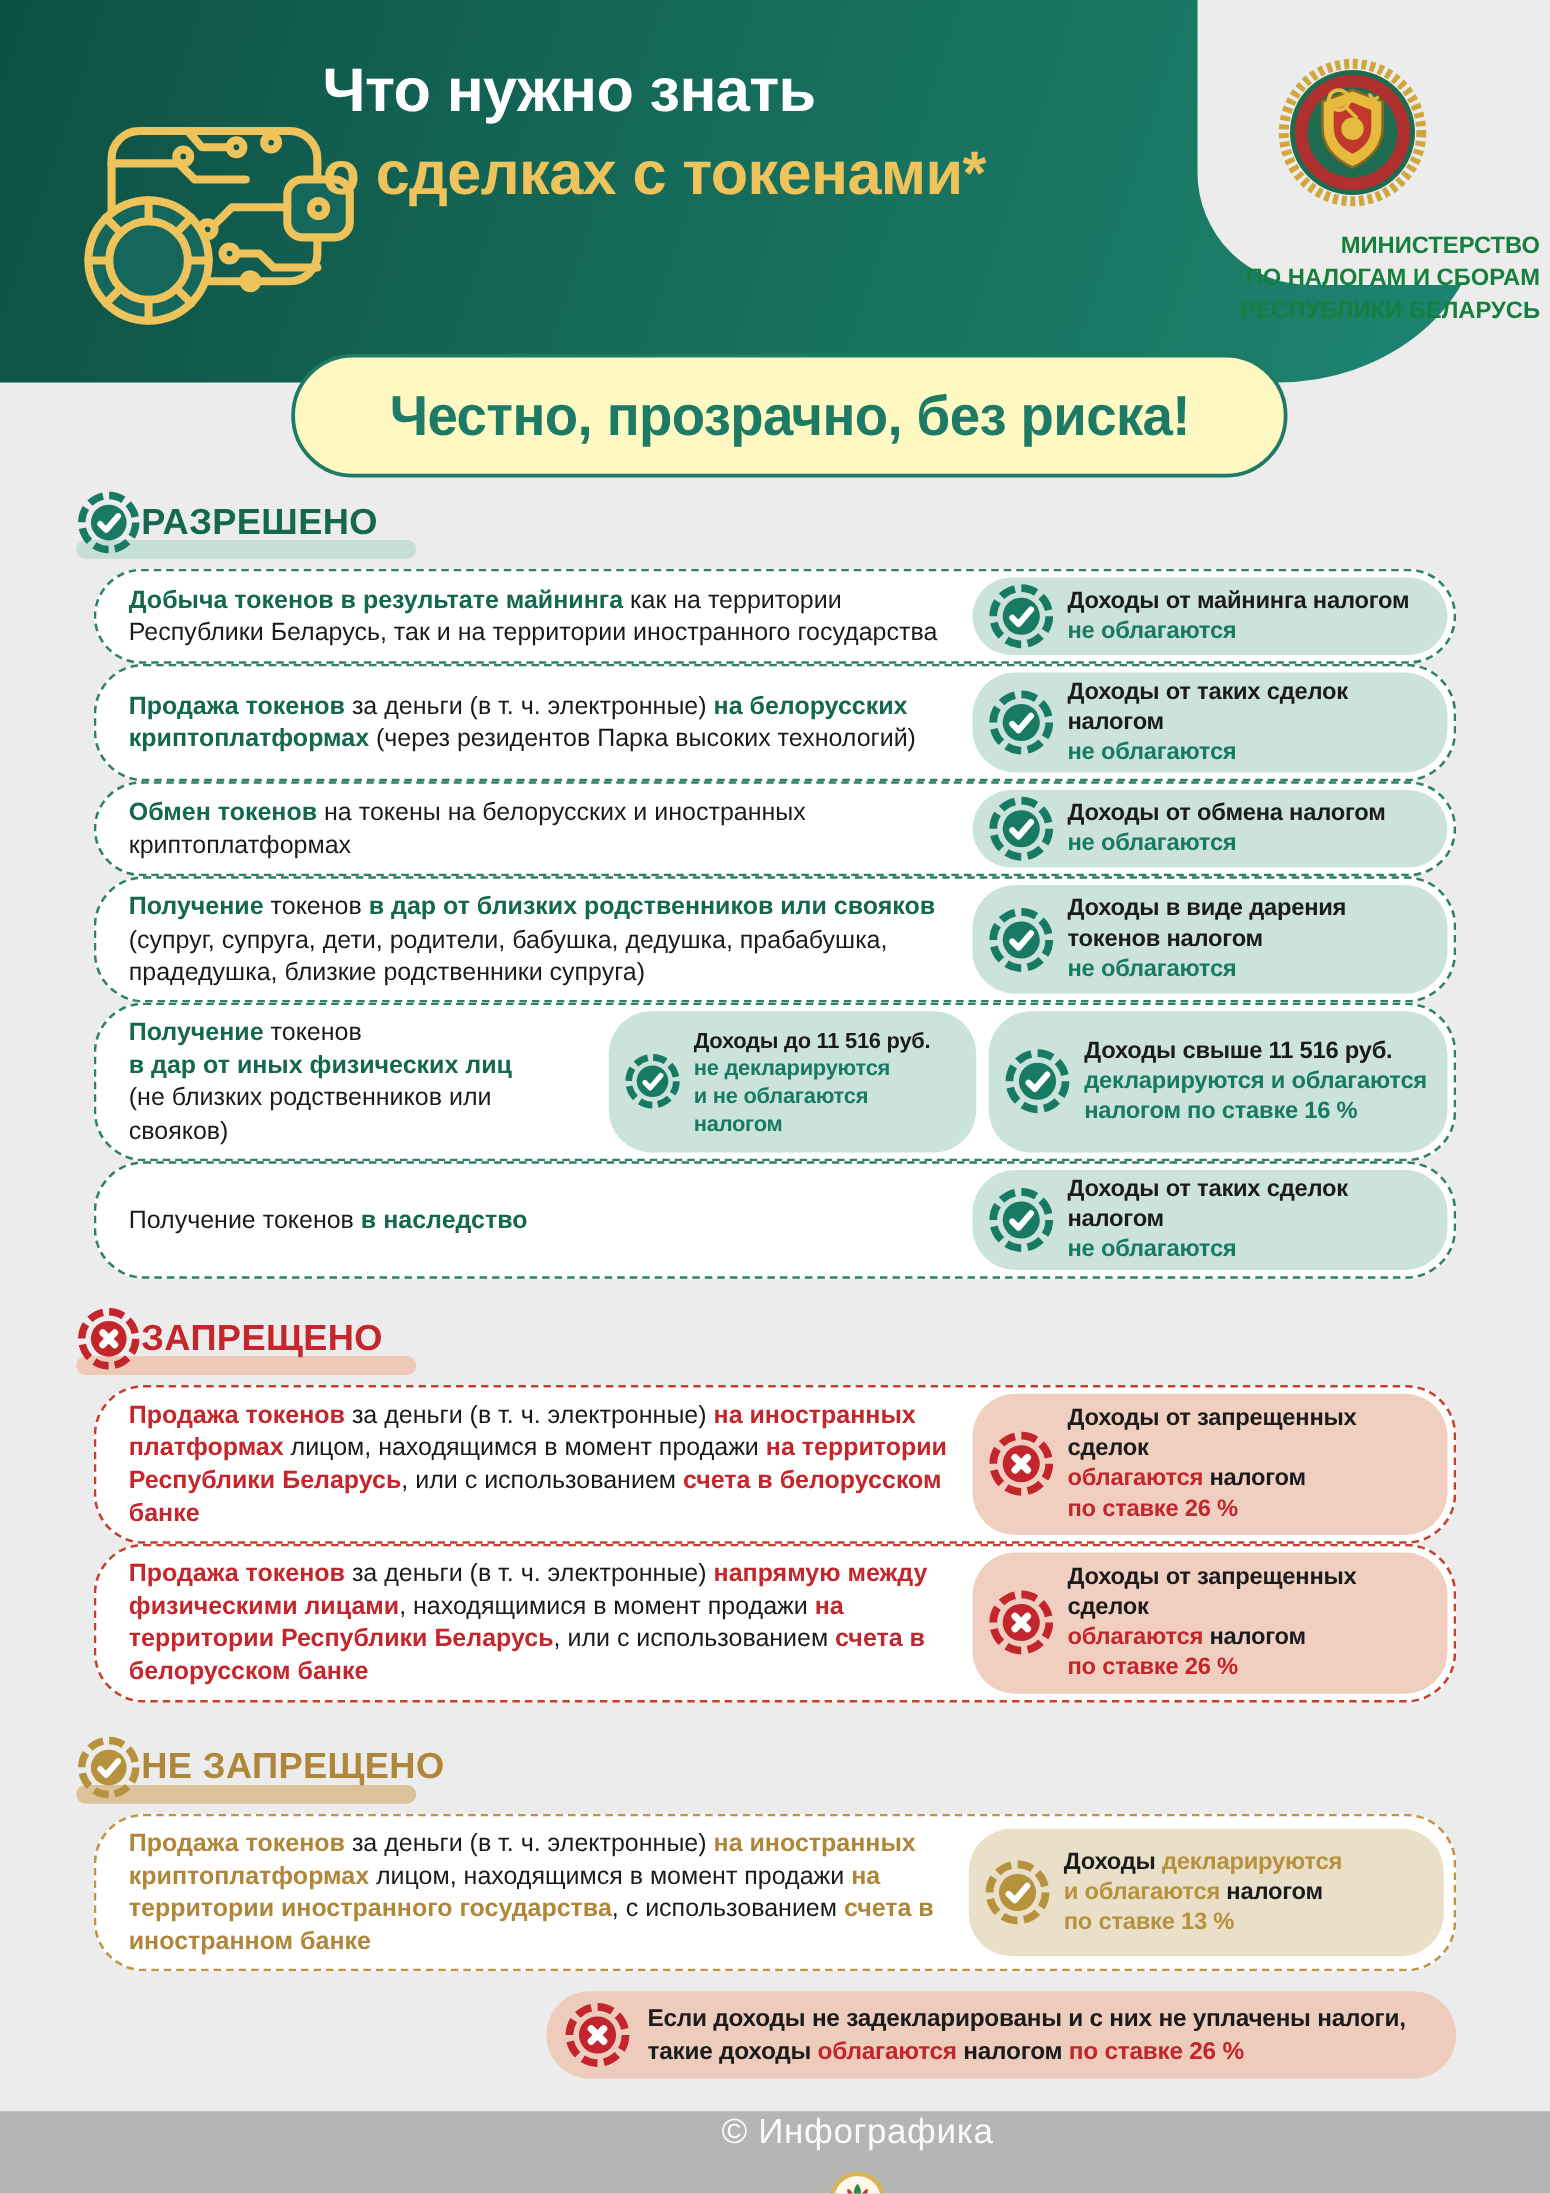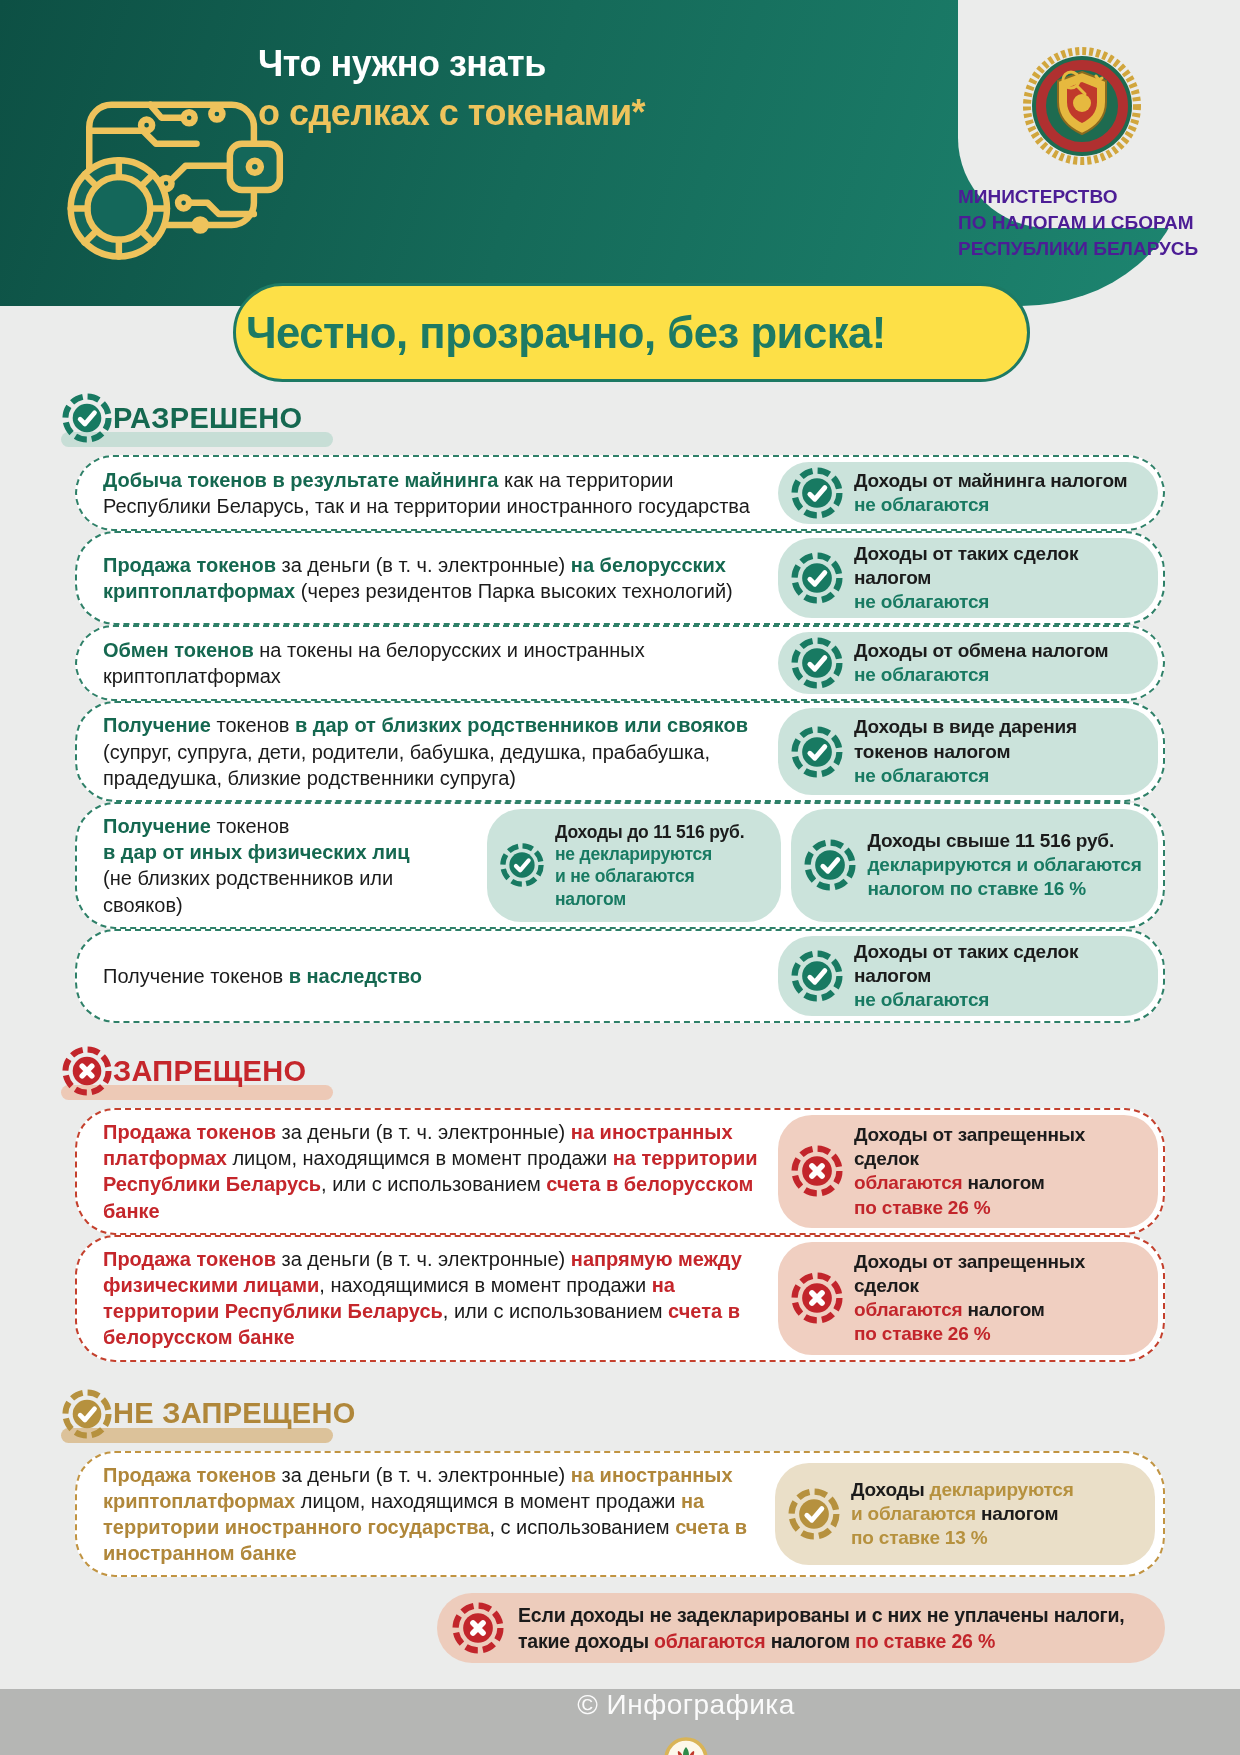--- a/index.html
+++ b/index.html
@@ -6,29 +6,29 @@
   .page{position:relative;width:1240px;height:1755px;background:#ebeceb;overflow:hidden;
         font-family:"Liberation Sans",sans-serif;color:#1b1b1b;margin:0 auto;}
 
   
   .header-green{position:absolute;left:0;top:0;width:1186px;height:306px;
     background:linear-gradient(108deg,#0d5044 0%,#156a59 45%,#1d8570 100%);
     border-bottom-right-radius:165px 140px;}
   .gray-notch{position:absolute;top:0;right:0;width:282px;height:228px;background:#ebeceb;
     border-bottom-left-radius:90px;}
   .wallet{position:absolute;left:60px;top:90px;width:225px;height:185px;}
-  .title{position:absolute;left:258px;top:40px;line-height:1.35;font-weight:bold;font-size:36px;
+  .title{position:absolute;left:258px;top:40px;line-height:1.35;font-weight:bold;font-size:49px;
     letter-spacing:-0.5px;white-space:nowrap;}
   .title .t-white{color:#ffffff;display:block;}
   .title .t-gold{color:#eec35c;display:block;}
   .emblem{position:absolute;left:1022px;top:46px;width:120px;height:120px;}
-  .ministry{position:absolute;left:958px;top:184px;width:274px;text-align:left;
-    font-weight:bold;font-size:19px;line-height:1.38;color:#4c1d95;}
-  .banner{position:absolute;left:233px;top:283px;width:797px;height:99px;background:#fde047;
-    border:3px solid #1d7a64;border-radius:52px;display:flex;align-items:center;justify-content:flex-start;
+  .ministry{position:absolute;left:958px;top:184px;width:274px;text-align:right;
+    font-weight:bold;font-size:19px;line-height:1.38;color:#15803d;}
+  .banner{position:absolute;left:233px;top:283px;width:797px;height:99px;background:#fef9c3;
+    border:3px solid #1d7a64;border-radius:52px;display:flex;align-items:center;justify-content:center;
     box-sizing:border-box;}
   .banner-text{color:#1d7a64;font-weight:bold;font-size:45px;letter-spacing:-0.5px;transform:scaleX(0.97);}
 
   
   .sections{position:absolute;left:75px;top:392px;width:1090px;}
   .sec.green{--accent:#156850;--badge:#187a62;--bd:#2e8068;--pill:#cbe3db;--tint:#c7ded6;}
   .sec.red  {--accent:#c5262b;--badge:#c2252b;--bd:#c4402d;--pill:#f0cfc1;--tint:#edc9b6;}
   .sec.gold {--accent:#b0873a;--badge:#b6913e;--bd:#c19442;--pill:#eadfc8;--tint:#dcc29a;}
 
   .sec-head{position:relative;height:52px;margin:0 0 11px -14px;display:flex;align-items:center;}

